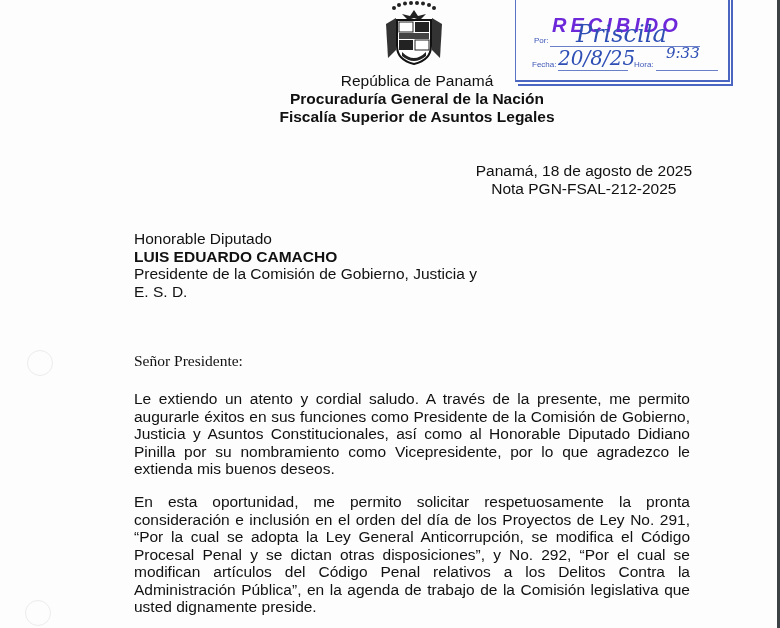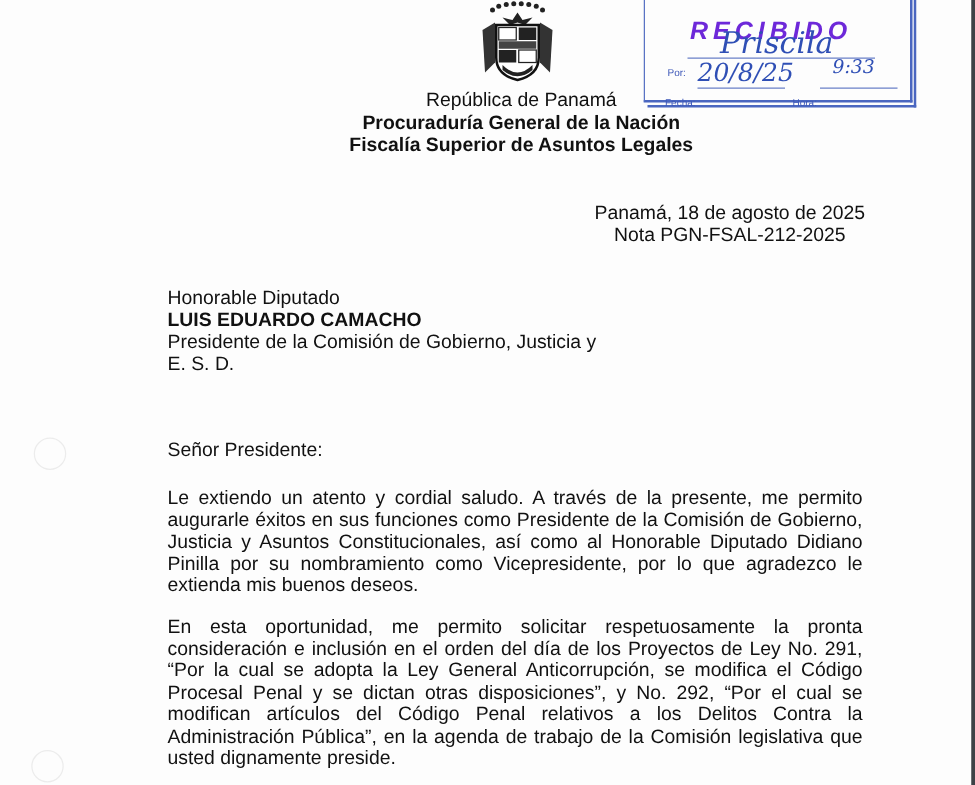--- a/index.html
+++ b/index.html
@@ -29,21 +29,21 @@
       border-right: 2px solid #4a66c0;
       border-bottom: 2px solid #4a66c0;
     }
     .stamp-title {
       position: absolute; left: 36px; top: 20px;
       font-weight: bold; font-size: 20px; letter-spacing: 4px;
       color: #6d28d9;
       font-style: italic;
     }
     .stamp-label {
-      position: absolute; font-size: 8px; color: #3d57b8; margin-top: 18px;
+      position: absolute; font-size: 8px; color: #3d57b8;
     }
     .stamp-line {
       position: absolute; height: 1px; background: #6a80c8;
     }
     .stamp-hand {
       position: absolute; font-family: "DejaVu Serif", serif; font-style: italic;
       color: #2f4fb5; font-size: 22px;
     }
     .header {
       position: absolute; left: 0; width: 834px; top: 72px; text-align: center;
@@ -54,21 +54,21 @@
       position: absolute; right: 88px; top: 162px; text-align: center;
       font-size: 15.5px; line-height: 18px;
     }
     .dateblock .bold { font-weight: normal; }
     .recipient {
       position: absolute; left: 134px; top: 230px;
       font-size: 15.5px; line-height: 17.5px;
     }
     .recipient .bold { font-weight: bold; }
     .salutation {
-      position: absolute; left: 134px; top: 352px; font-size: 15.5px;
+      position: absolute; left: 134px; top: 352px; font-size: 15.5px; font-family: Liberation Serif, serif;
     }
     .para {
       position: absolute; left: 134px; width: 556px;
       font-size: 15.5px; line-height: 17.5px; text-align: justify;
     }
     .p1 { top: 390px; }
     .p2 { top: 493px; }
     .punch {
       position: absolute; width: 24px; height: 24px; border-radius: 50%;
       border: 1px solid #ececec;

